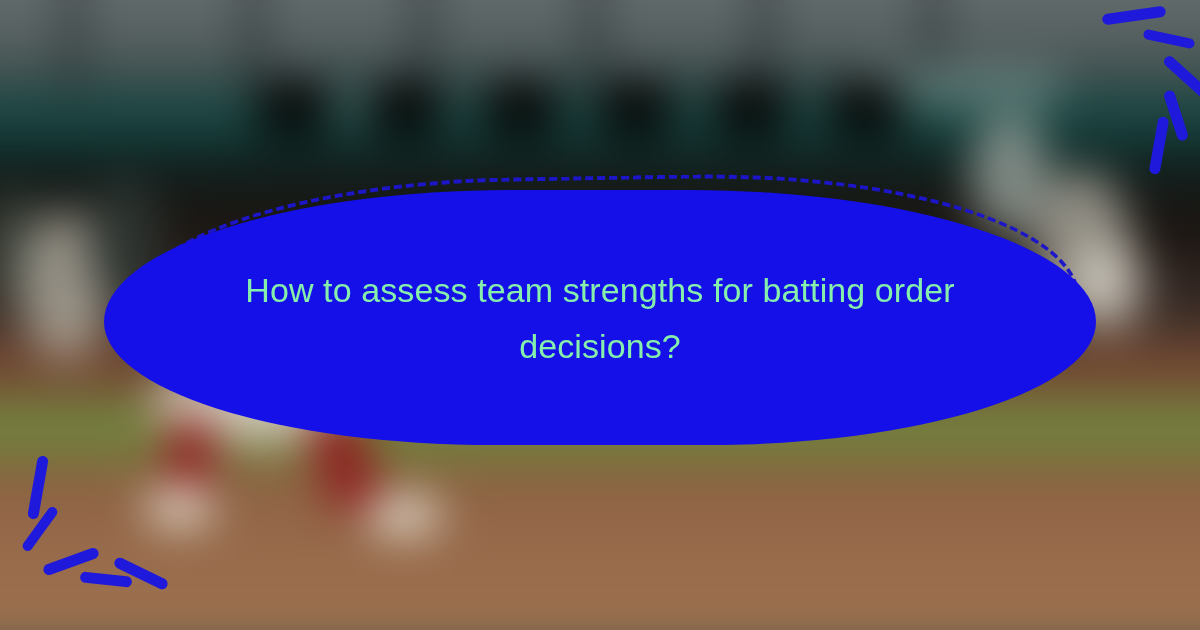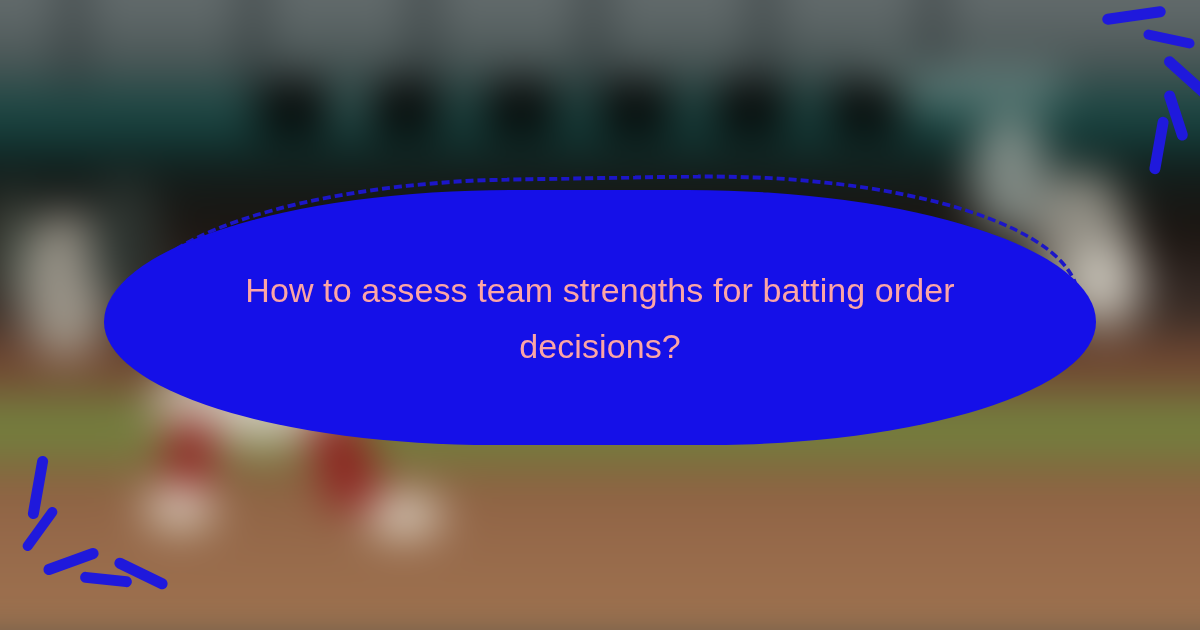--- a/index.html
+++ b/index.html
@@ -185,21 +185,21 @@
       <div class="shoe" style="left:205px; top:545px; width:70px;  height:42px;"></div>
       <div class="shoe" style="left:425px; top:555px; width:78px;  height:40px;"></div>
 
     </div>
   </div>
 
   <div class="dashed-outline" style="border-color: rgb(28, 22, 200);"></div>
 
   <div class="blob" style="background: rgb(21, 16, 232);">
     <div class="blob-inner">
-      <h1 class="headline" style="color: #fca5a5; text-align: center;">How to assess team strengths for batting order decisions?</h1>
+      <h1 class="headline" style="color: #86efac; text-align: center;">How to assess team strengths for batting order decisions?</h1>
     </div>
   </div>
 
   <div class="burst" id="burst-tr" style="left:1040px; top:0px; width:160px; height:170px;">
       <div class="ray" style="width: 64px; height: 11px; left: 62px; top: 10px; background: rgb(31, 25, 220); transform: rotate(-8deg);"></div>
       <div class="ray" style="width: 52px; height: 10px; left: 103px; top: 34px; background: rgb(31, 25, 220); transform: rotate(12deg);"></div>
       <div class="ray" style="width: 58px; height: 11px; left: 118px; top: 72px; background: rgb(31, 25, 220); transform: rotate(42deg);"></div>
       <div class="ray" style="width: 52px; height: 11px; left: 110px; top: 110px; background: rgb(31, 25, 220); transform: rotate(72deg);"></div>
       <div class="ray" style="width: 58px; height: 11px; left: 90px; top: 140px; background: rgb(31, 25, 220); transform: rotate(100deg);"></div>
     </div>

